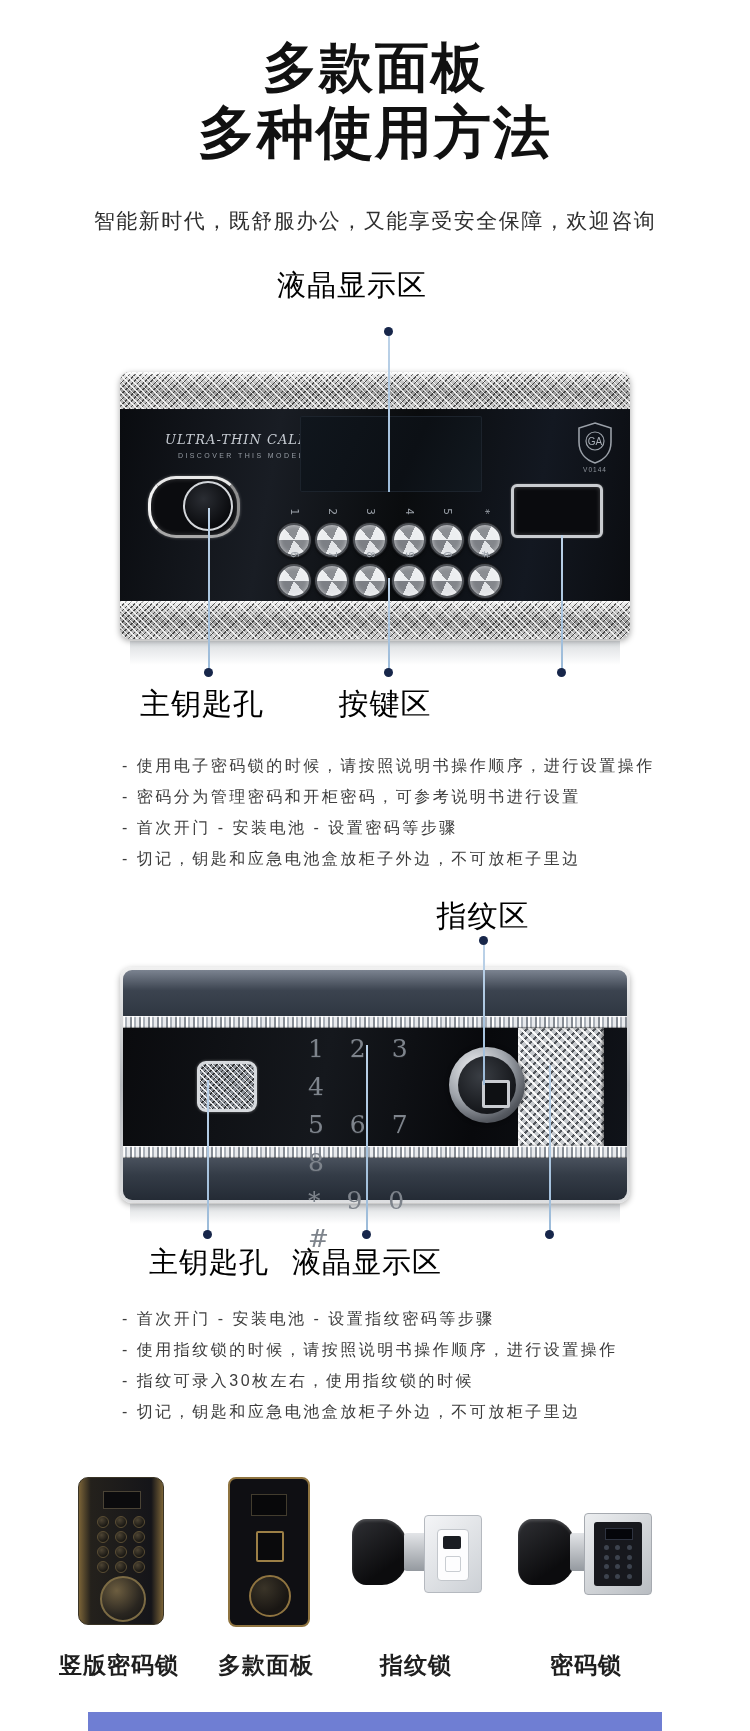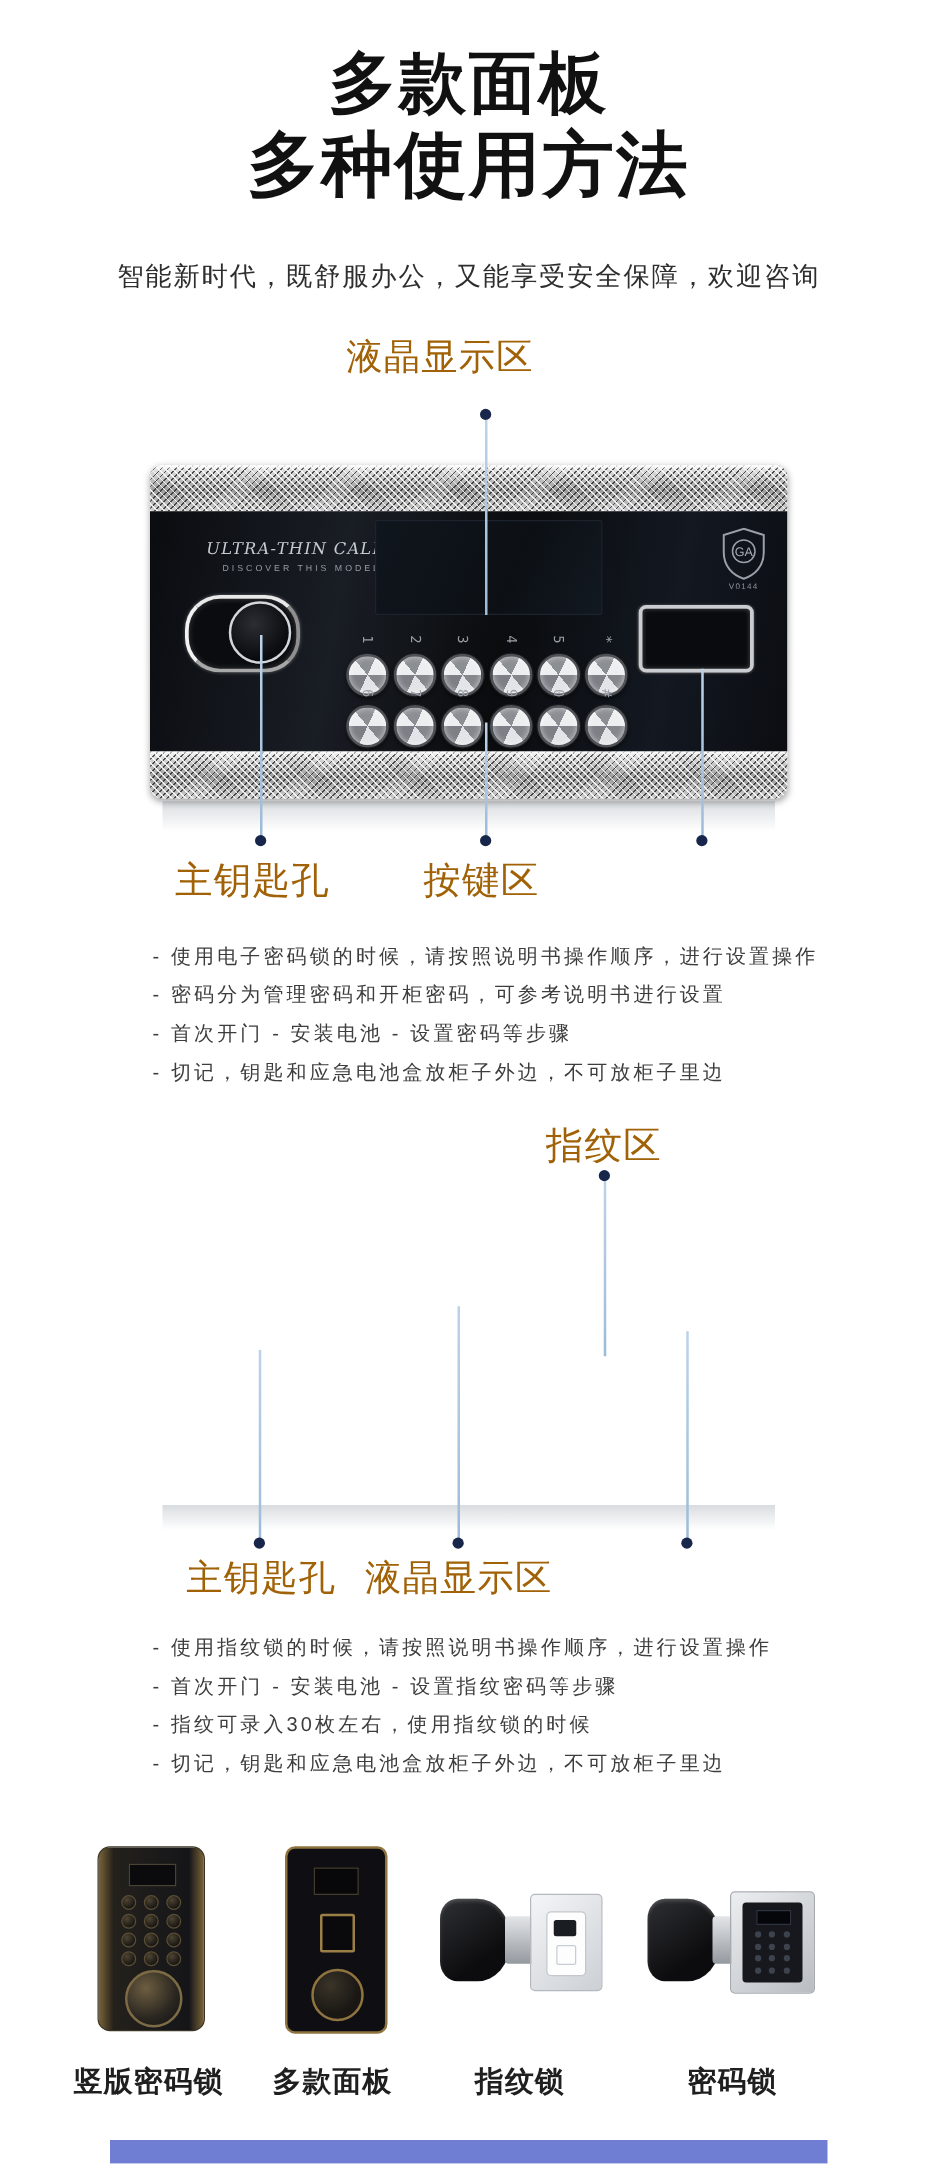--- a/index.html
+++ b/index.html
@@ -8,21 +8,21 @@
 
   
   .title{position:absolute;left:0;top:36px;width:750px;text-align:center;color:#111;
          font-weight:900;line-height:1.16;letter-spacing:2px;}
   .title .t1{font-size:54px;}
   .title .t2{font-size:57px;}
   .subtitle{position:absolute;left:0;top:207px;width:750px;text-align:center;
             font-size:21px;letter-spacing:1.5px;color:#2e2e2e;}
 
   
-  .callout{position:absolute;color:#a16207;font-size:30px;letter-spacing:1px;text-align:center;z-index:6;font-family:Liberation Serif, serif;}
+  .callout{position:absolute;color:#000000;font-size:30px;letter-spacing:1px;text-align:center;z-index:6;font-family:Liberation Serif, serif;}
   .callout.small{font-size:29px;}
 
   
   .pline{position:absolute;width:2px;z-index:5;background:linear-gradient(#bcd2e8,#9cbbd9);}
   .pdot{position:absolute;width:9px;height:9px;border-radius:50%;background:#17264a;z-index:6;}
 
   
   .lock1{position:absolute;left:120px;top:372px;width:510px;height:267px;border-radius:10px;
          overflow:hidden;z-index:1;box-shadow:0 2px 6px rgba(0,0,0,.35);}
   .knurl{background-color:#b0b0b0;
@@ -224,35 +224,56 @@
     <div>- 使用电子密码锁的时候，请按照说明书操作顺序，进行设置操作</div>
     <div>- 密码分为管理密码和开柜密码，可参考说明书进行设置</div>
     <div>- 首次开门 - 安装电池 - 设置密码等步骤</div>
     <div>- 切记，钥匙和应急电池盒放柜子外边，不可放柜子里边</div>
   </div>
 
   <div class="callout" style="left:383px;top:896px;width:200px;">指纹区</div>
   <span class="pdot" style="left:479px;top:936px;"></span>
   <span class="pline" style="left:483px;top:945px;height:140px;"></span>
 
+  <div class="lock2">
+    <div class="l2-inner">
+      <div class="l2-slate-top"></div>
+      <div class="l2-sparkle"></div>
+      <div class="l2-face"></div>
+      <div class="l2-sparkle"></div>
+      <div class="l2-slate-bottom"></div>
+    </div>
+    <div class="l2-texture"></div>
+    <div class="keyhole2"></div>
+    <div class="digits2">
+      <div>1 2 3 4</div>
+      <div>5 6 7 8</div>
+      <div>* 9 0 #</div>
+    </div>
+    <div class="fp-outer">
+      <div class="fp-inner">
+        <div class="fp-square"></div>
+      </div>
+    </div>
+  </div>
   <div class="reflection" style="left:130px;top:1204px;width:490px;height:20px;"></div>
 
   <span class="pline" style="left:207px;top:1080px;height:152px;"></span>
   <span class="pline" style="left:366px;top:1045px;height:187px;"></span>
   <span class="pline" style="left:549px;top:1065px;height:167px;"></span>
   <span class="pdot" style="left:203px;top:1230px;"></span>
   <span class="pdot" style="left:362px;top:1230px;"></span>
   <span class="pdot" style="left:545px;top:1230px;"></span>
 
   <div class="callout small" style="left:146px;top:1243px;width:126px;">主钥匙孔</div>
   <div class="callout small" style="left:288px;top:1243px;width:158px;">液晶显示区</div>
 
   <div class="bullets" style="top:1303px;">
+    <div>- 首次开门 - 安装电池 - 设置指纹密码等步骤</div>
     <div>- 使用指纹锁的时候，请按照说明书操作顺序，进行设置操作</div>
-    <div>- 首次开门 - 安装电池 - 设置指纹密码等步骤</div>
     <div>- 指纹可录入30枚左右，使用指纹锁的时候</div>
     <div>- 切记，钥匙和应急电池盒放柜子外边，不可放柜子里边</div>
   </div>
 
   <div class="p1-body">
     <div class="p1-screen"></div>
     <div class="p1-grid">
       <span></span>
         <span></span>
         <span></span>

